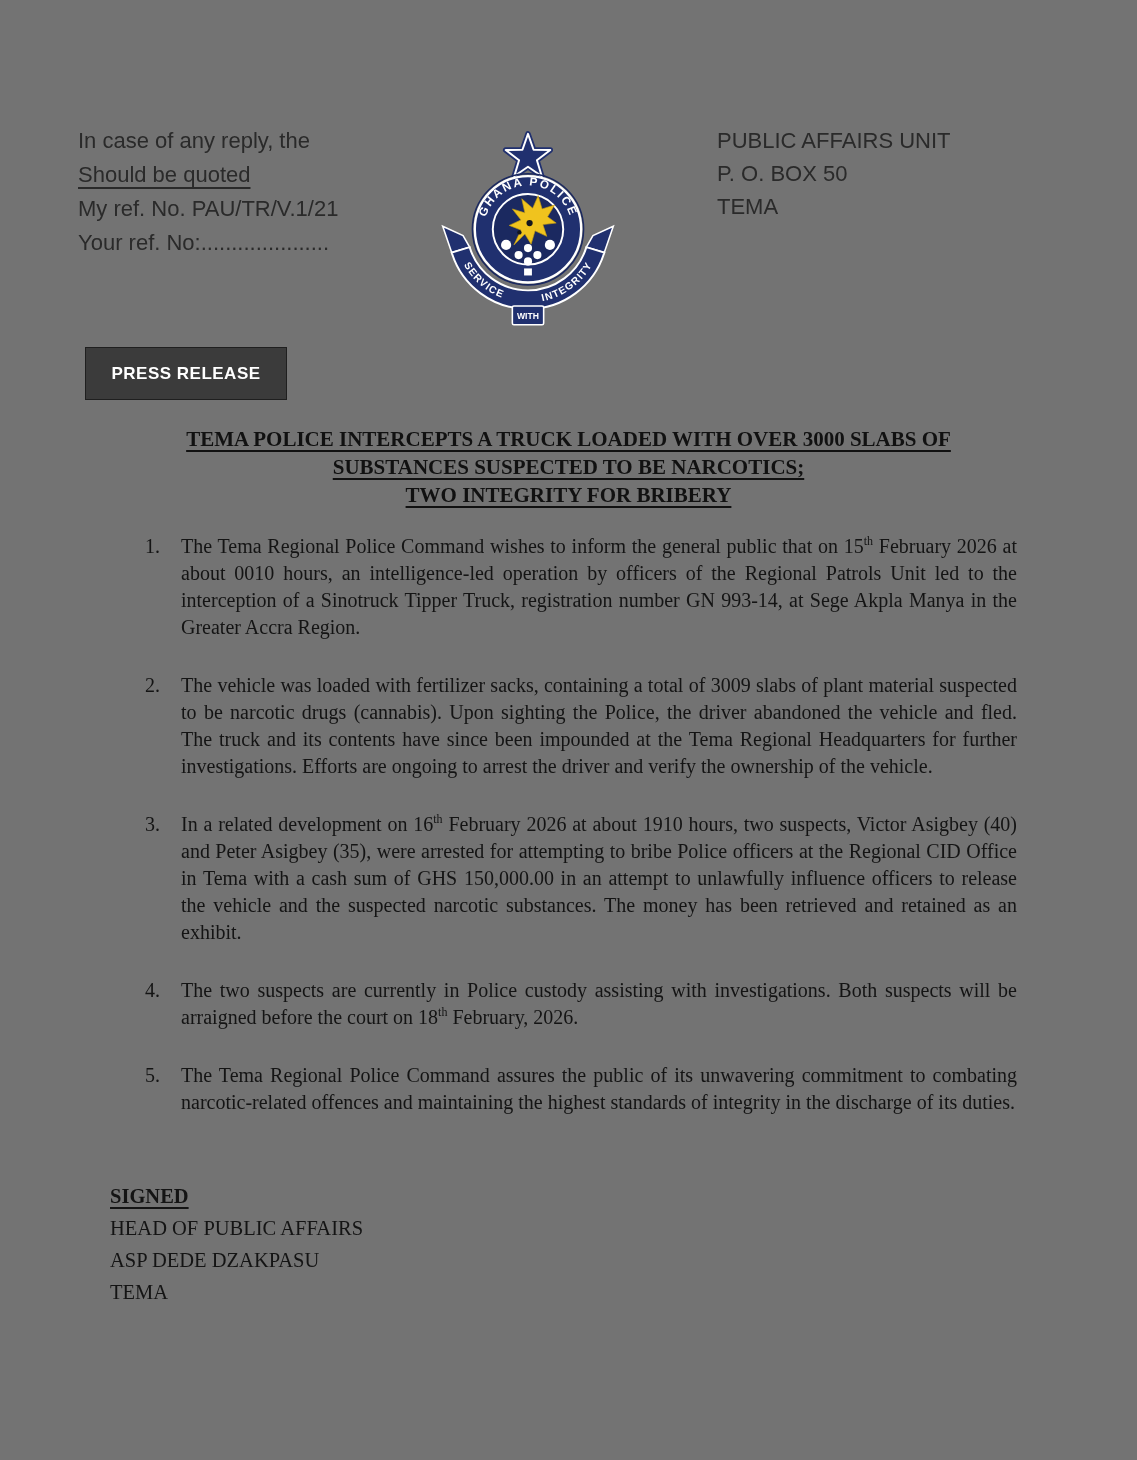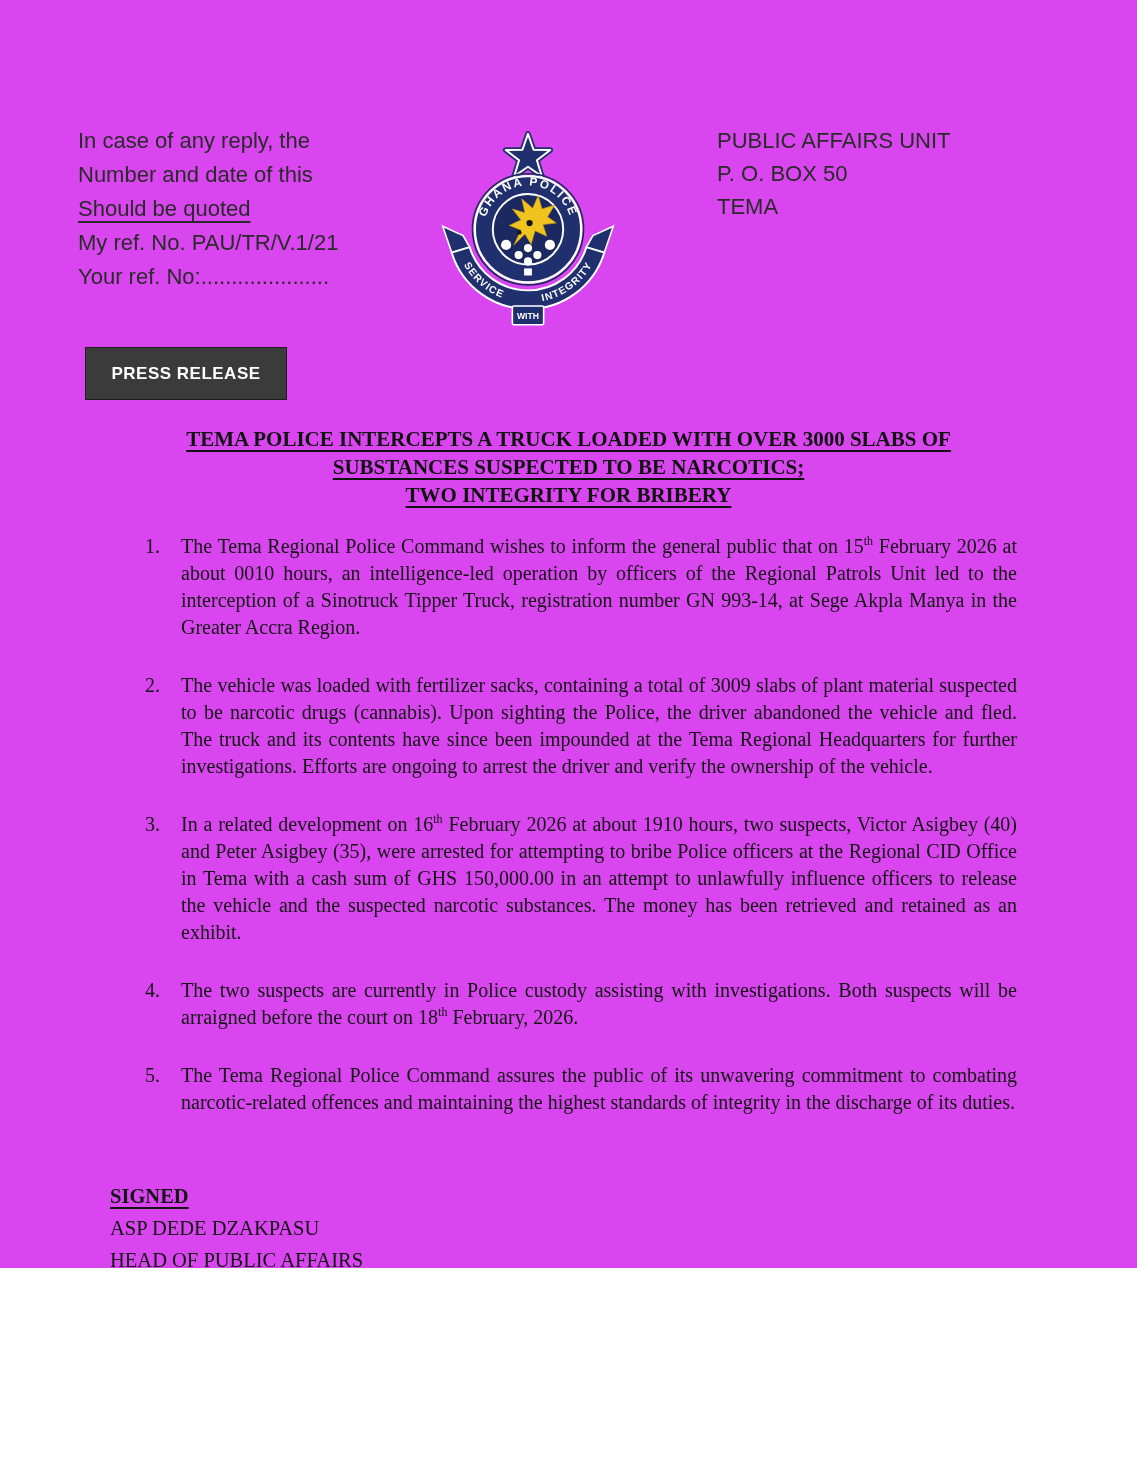--- a/index.html
+++ b/index.html
@@ -1,20 +1,20 @@
 <!DOCTYPE html>
 <html><head>
 <meta charset="utf-8">
 <style>
   html,body { margin:0; padding:0; background:#ffffff; }
   .page {
     position:relative;
     width:1137px;
-    height:1268px;
-    background:#d946ef;
+    height:1460px;
+    background:#737373;
     font-family:"Liberation Serif", serif;
     color:#1c1c1c;
     overflow:hidden;
   }
 
   
   .lh-left {
     position:absolute; left:78px; top:124px;
     font-family:"Liberation Sans", sans-serif;
     font-size:22px; line-height:34px; color:#2a2a2a;
@@ -79,21 +79,20 @@
     text-decoration-thickness:2px; text-underline-offset:4px;
   }
 </style>
 </head>
 <body>
 
 <div class="page">
 
   <div class="lh-left">
     <p>In case of any reply, the</p>
-    <p>Number and date of this</p>
     <p class="u-line">Should be quoted</p>
     <div class="refs">
       <p>My ref. No. PAU/TR/V.1/21</p>
       <p>Your ref. No:.....................</p>
     </div>
   </div>
 
   <div class="lh-center">
     <svg viewBox="0 0 230 262" xmlns="http://www.w3.org/2000/svg">
       <defs>
@@ -177,18 +176,18 @@
         <span class="ptext"><span>The two suspects are currently in Police custody assisting with investigations.  Both suspects will be arraigned before the court on 18</span><sup>th</sup><span> February, 2026.</span></span>
       </div>
       <div class="para">
         <span class="num">5.</span>
         <span class="ptext"><span>The Tema Regional Police Command assures the public of its unwavering commitment to combating narcotic-related offences and maintaining the highest standards of integrity in the discharge of its duties.</span></span>
       </div>
     </div>
 
   <div class="signature">
     <p class="sig-label">SIGNED</p>
+    <p>HEAD OF PUBLIC AFFAIRS</p>
     <p>ASP DEDE DZAKPASU</p>
-    <p>HEAD OF PUBLIC AFFAIRS</p>
     <p>TEMA</p>
   </div>
 
 </div>
 
 </body></html>

